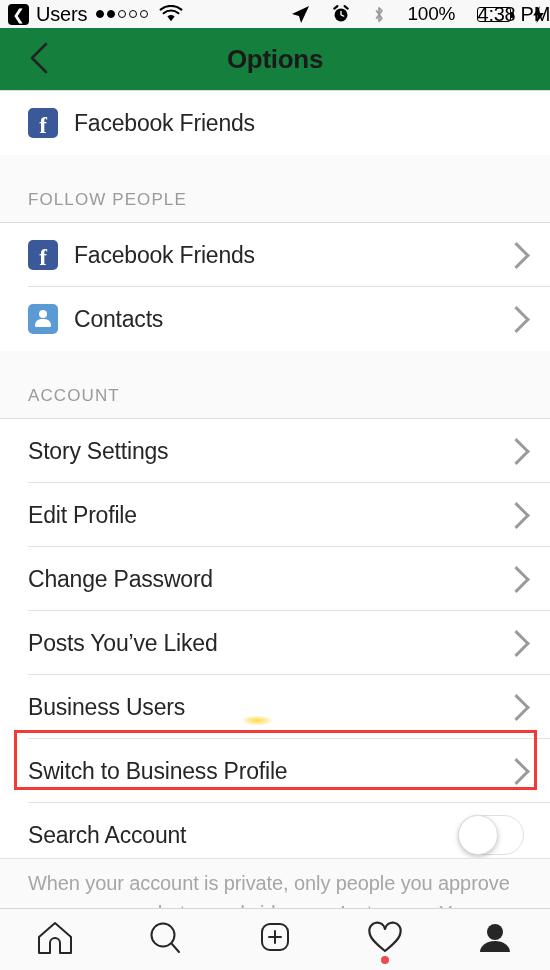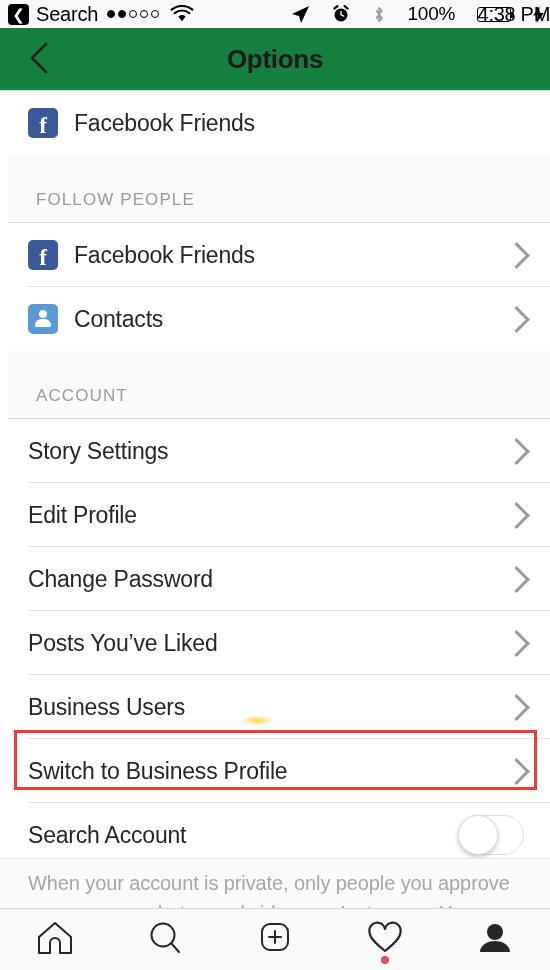--- a/index.html
+++ b/index.html
@@ -139,21 +139,20 @@
     border-bottom: 1px solid #dddddd;
     box-sizing: border-box;
     height: 68px;
     display: flex;
     align-items: flex-end;
     padding: 0 0 12px 28px;
     font-size: 17px;
     color: #9a9a9a;
     letter-spacing: 1.1px;
     font-weight: normal;
-    margin-left: 8px;
   }
 
   .row {
     position: relative;
     height: 64px;
     background: #fff;
     display: flex;
     align-items: center;
     padding-left: 28px;
     box-sizing: border-box;
@@ -318,21 +317,21 @@
   }
 </style>
 </head>
 <body>
 
 <div class="phone">
 
   <div class="status-bar">
     <div class="sb-left">
       <span class="sb-back-badge">❮</span>
-      <span class="sb-carrier">Search</span>
+      <span class="sb-carrier">Users</span>
       <span class="sb-dots">
         <span class="dot filled"></span>
           <span class="dot filled"></span>
           <span class="dot"></span>
           <span class="dot"></span>
           <span class="dot"></span>
       </span>
       <span style="margin-left:4px;display:flex;align-items:center;">
         <svg width="24" height="18" viewBox="0 0 24 18">
           <path d="M12 16.2 L8.4 11.4 a6 6 0 0 1 7.2 0 Z" fill="#000"></path>

